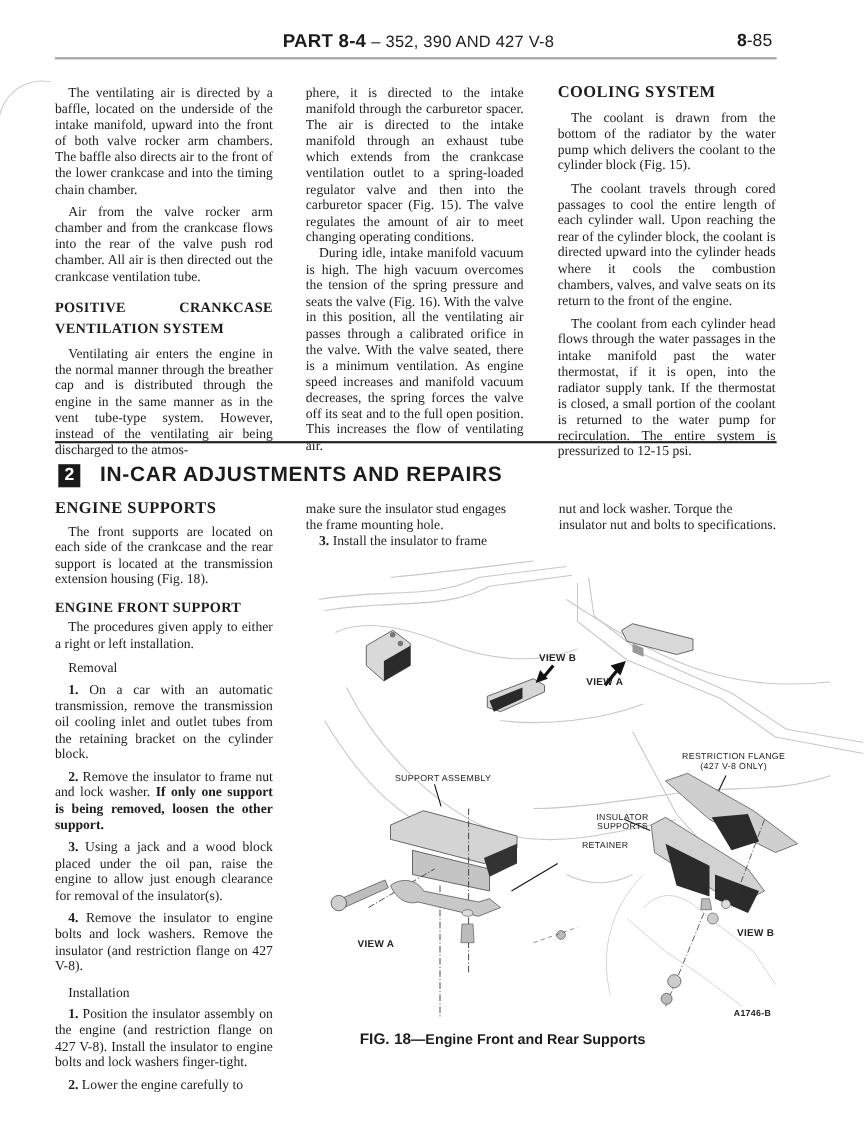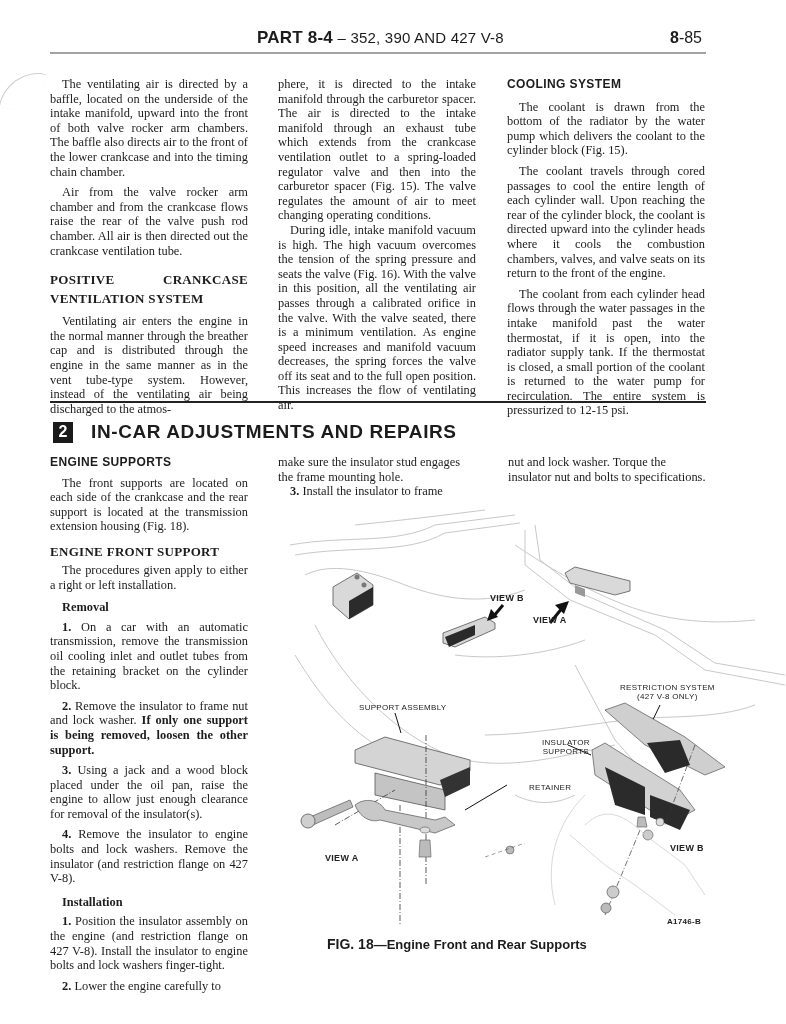--- a/index.html
+++ b/index.html
@@ -7,23 +7,23 @@
   .corner-arc { position: absolute; left: 2px; top: 70px; width: 40px; height: 40px; border-top: 1px solid #cfcfcf; border-left: 1px solid #cfcfcf; border-radius: 40px 0 0 0; transform: rotate(10deg); }
   .header { position: absolute; left: 50px; top: 28px; width: 656px; height: 24px; border-bottom: 2px solid #a3a3a3; }
   .header .part { position: absolute; left: 207px; top: 0; font-family: "Liberation Sans", sans-serif; font-size: 16px; white-space: nowrap; letter-spacing: 0.2px; }
   .header .part b { font-weight: 900; font-size: 17px; }
   .header .part span.rest { font-stretch: condensed; font-size: 15px; }
   .header .pnum { position: absolute; right: 4px; top: 1px; font-family: "Liberation Sans", sans-serif; font-size: 16px; }
   .header .pnum b { font-weight: 900; }
   .col { position: absolute; font-size: 12.4px; line-height: 14.6px; text-align: justify; }
   .col p { margin: 0 0 6px 0; text-indent: 12px; }
   .col p.noind { text-indent: 0; }
-  .h-sans { font-family: Liberation Sans, sans-serif; font-weight: bold; font-size: 12px; letter-spacing: 0.4px; margin: 0 0 8px 0; }
+  .h-sans { font-family: Liberation Serif, serif; font-weight: bold; font-size: 15px; letter-spacing: 0.4px; margin: 0 0 8px 0; }
   .h-serif { font-family: "Liberation Serif", serif; font-weight: bold; font-size: 13px; letter-spacing: 0.3px; margin: 0 0 6px 0; line-height: 19px; }
-  .h-sub { font-family: "Liberation Serif", serif; font-weight: bold; font-size: 12.4px; margin: 0 0 5px 12px; }
+  .h-sub { font-family: "Liberation Serif", serif; font-weight: normal; font-size: 12.4px; margin: 0 0 5px 12px; }
   .rule { position: absolute; left: 50px; top: 401px; width: 656px; height: 2px; background: #222; }
   .section-title { position: absolute; left: 53px; top: 421px; display: flex; align-items: center; }
   .section-num { width: 20px; height: 21px; background: #1a1a1a; color: #fff; font-family: "Liberation Sans", sans-serif; font-weight: bold; font-size: 16px; display: flex; align-items: center; justify-content: center; margin-right: 18px; }
   .section-text { font-family: "Liberation Sans", sans-serif; font-weight: bold; font-size: 19px; letter-spacing: 0.6px; }
   .figure { position: absolute; left: 285px; top: 505px; width: 500px; height: 420px; }
   .fig-label { position: absolute; font-family: "Liberation Sans", sans-serif; font-size: 8px; letter-spacing: 0.3px; white-space: nowrap; line-height: 9px; color: #222; }
   .fig-label.bold { font-weight: bold; font-size: 9px; }
   .fig-label.center { text-align: center; }
   .caption { position: absolute; left: 284px; top: 936px; font-family: "Liberation Sans", sans-serif; font-size: 13px; white-space: nowrap; padding-left: 43px; }
   .caption b { font-weight: 900; font-size: 14px; }
@@ -35,21 +35,21 @@
 
 <div class="corner-arc"></div>
 
 <div class="header">
   <div class="part"><b>PART 8-4</b> <span class="rest">– 352, 390 AND 427 V-8</span></div>
   <div class="pnum"><b>8</b><span>-85</span></div>
 </div>
 
 <div class="col" style="left:50px; top:77px; width:198px;">
   <p>The ventilating air is directed by a baffle, located on the underside of the intake manifold, upward into the front of both valve rocker arm chambers. The baffle also directs air to the front of the lower crankcase and into the timing chain chamber.</p>
-  <p style="margin-bottom:12px;">Air from the valve rocker arm chamber and from the crankcase flows raise the rear of the valve push rod chamber. All air is then directed out the crankcase ventilation tube.</p>
+  <p style="margin-bottom:12px;">Air from the valve rocker arm chamber and from the crankcase flows into the rear of the valve push rod chamber. All air is then directed out the crankcase ventilation tube.</p>
   <div class="h-serif">POSITIVE CRANKCASE VENTILATION SYSTEM</div>
   <p>Ventilating air enters the engine in the normal manner through the breather cap and is distributed through the engine in the same manner as in the vent tube-type system. However, instead of the ventilating air being discharged to the atmos-</p>
 </div>
 
 <div class="col" style="left:278px; top:77px; width:198px;">
   <p class="noind" style="margin-bottom:0;">phere, it is directed to the intake manifold through the carburetor spacer. The air is directed to the intake manifold through an exhaust tube which extends from the crankcase ventilation outlet to a spring-loaded regulator valve and then into the carburetor spacer (Fig. 15). The valve regulates the amount of air to meet changing operating conditions.</p>
   <p>During idle, intake manifold vacuum is high. The high vacuum overcomes the tension of the spring pressure and seats the valve (Fig. 16). With the valve in this position, all the ventilating air passes through a calibrated orifice in the valve. With the valve seated, there is a minimum ventilation. As engine speed increases and manifold vacuum decreases, the spring forces the valve off its seat and to the full open position. This increases the flow of ventilating air.</p>
 </div>
 
 <div class="col" style="left:507px; top:77px; width:198px;">
@@ -178,28 +178,28 @@
       <path d="M300 320 C 320 300, 340 310, 360 330 L 400 360 L 420 390"></path>
       <path d="M285 330 L 320 360 L 350 380 L 390 410"></path>
       <path d="M300 290 C 270 320, 260 360, 270 400"></path>
     </g>
   </svg>
 
   <div class="fig-label bold" style="left:205px; top:89px;">VIEW B</div>
   <div class="fig-label bold" style="left:248px; top:111px;">VIEW A</div>
   <div class="fig-label" style="left:74px; top:198px;">SUPPORT ASSEMBLY</div>
   <div class="fig-label center" style="left:335px; top:178px;">
-    <div>RESTRICTION SYSTEM</div>
+    <div>RESTRICTION FLANGE</div>
     <div>(427 V-8 ONLY)</div>
   </div>
   <div class="fig-label center" style="left:238px; top:233px;margin-left:19px;">
     <div>INSULATOR</div>
     <div>SUPPORTS</div>
   </div>
-  <div class="fig-label" style="left:222px; top:278px;padding-left:22px;">RETAINER</div>
+  <div class="fig-label" style="left:222px; top:259px;padding-left:22px;">RETAINER</div>
   <div class="fig-label bold" style="left:40px; top:349px;">VIEW A</div>
   <div class="fig-label bold" style="left:385px; top:339px;">VIEW B</div>
   <div class="fig-label bold" style="left:382px; top:412px; font-size:8px;">A1746-B</div>
 </div>
 
 <div class="caption">
   <b>FIG. 18</b><span>—Engine Front and Rear Supports</span>
 </div>
 
 </body></html>

